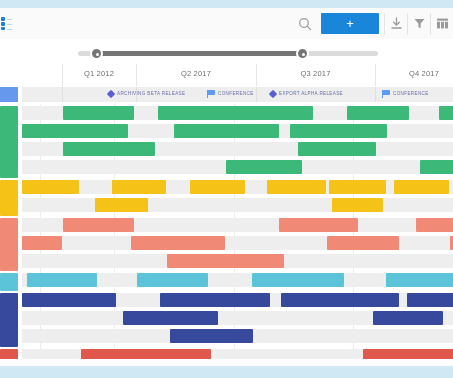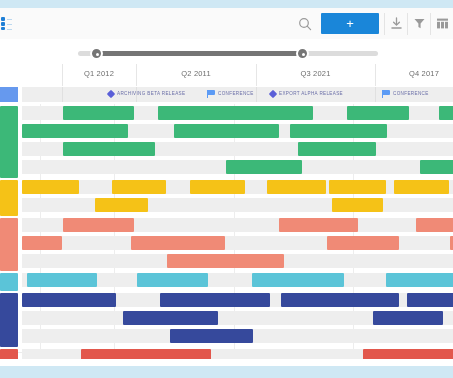--- a/index.html
+++ b/index.html
@@ -177,22 +177,22 @@
       <div class="knob k2"></div>
     </div>
   </div>
 
   <div class="axis">
     <div class="tick" style="left:62px"></div>
     <div class="tick" style="left:136px"></div>
     <div class="tick" style="left:256px"></div>
     <div class="tick" style="left:375px"></div>
     <div class="lbl" style="left:62px;width:74px">Q1 2012</div>
-    <div class="lbl" style="left:136px;width:120px">Q2 2011</div>
-    <div class="lbl" style="left:256px;width:119px">Q3 2021</div>
+    <div class="lbl" style="left:136px;width:120px">Q2 2017</div>
+    <div class="lbl" style="left:256px;width:119px">Q3 2017</div>
     <div class="lbl" style="left:375px;width:98px">Q4 2017</div>
   </div>
 
   <div class="mile-band">
     <div class="mile-left"></div>
     <div class="mile-strip">
       <div class="vline" style="left:40px"></div>
       <div class="vline" style="left:114px"></div>
       <div class="vline" style="left:234px"></div>
       <div class="vline" style="left:353px"></div>

